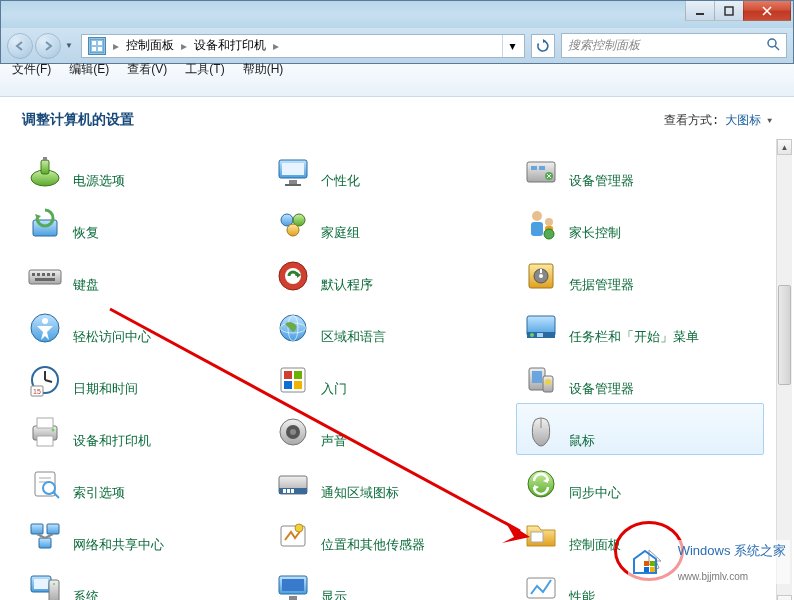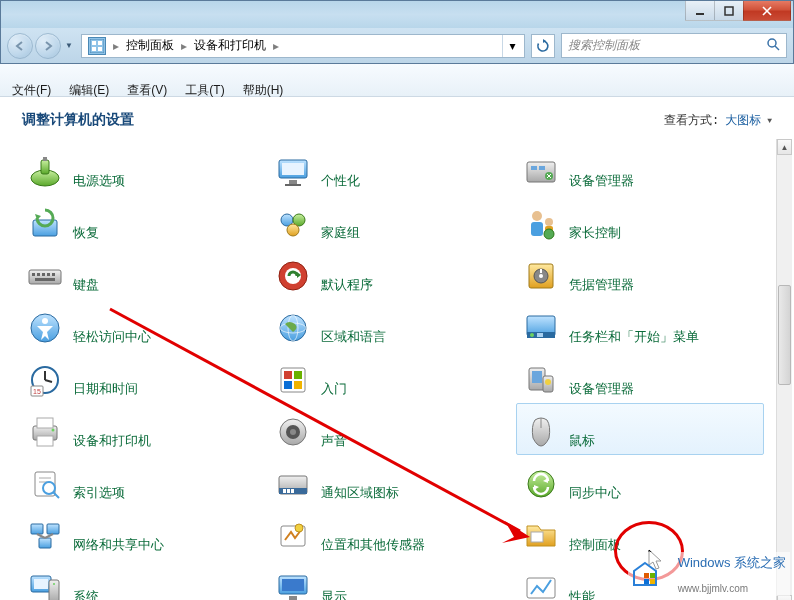--- a/index.html
+++ b/index.html
@@ -20,21 +20,21 @@
   .addressbar { flex: 1; height: 24px; background: #fff; border: 1px solid #9db7cc; display: flex; align-items: center; padding: 0 2px; }
   .addr-icon { width: 18px; height: 18px; margin: 0 4px; background: #8fc3e8; border: 1px solid #4a88b5; display: flex; align-items: center; justify-content: center; font-size: 9px; color: #1a5a8a; }
   .crumb { display: flex; align-items: center; height: 100%; padding: 0 4px; color: #000; }
   .crumb-sep { opacity: .5; padding: 0 3px; }
   .addr-dd { width: 20px; height: 22px; border-left: 1px solid #c8d8e6; display: flex; align-items: center; justify-content: center; margin-left: auto; }
   .refresh-box { width: 24px; height: 24px; background: #fff; border: 1px solid #9db7cc; display: flex; align-items: center; justify-content: center; color: #2a6aa0; }
   .searchbox { width: 226px; height: 25px; background: #fff; border: 1px solid #9db7cc; display: flex; align-items: center; padding: 0 6px; color: #888; font-style: italic; }
   .searchbox .mag { margin-left: auto; color: #3a72a8; font-style: normal; }
 
   
-  .menubar { height: 24px; background: linear-gradient(to bottom, #f7fbff, #e8f1f8); border-bottom: 1px solid #cdd9e4; display: flex; align-items: flex-start; padding: 16px 4px; gap: 2px; }
+  .menubar { height: 24px; background: linear-gradient(to bottom, #f7fbff, #e8f1f8); border-bottom: 1px solid #cdd9e4; display: flex; align-items: flex-end; padding: 16px 4px; gap: 2px; }
   .menuitem { padding: 2px 8px; color: #1a1a1a; }
 
   
   .content-hdr { display: flex; align-items: center; justify-content: space-between; padding: 14px 22px 10px 22px; }
   .content-hdr h1 { font-size: 14px; font-weight: bold; color: #1a4a7a; }
   .viewby { font-size: 12px; color: #333; display: flex; align-items: center; gap: 6px; font-family: Liberation Mono, monospace; }
   .viewby .link { color: #1a5ea0; }
   .viewby .dd { font-size: 8px; color: #555; }
 
   
@@ -52,21 +52,21 @@
   .sb-track { flex: 1; position: relative; }
   .sb-thumb { position: absolute; left: 1px; right: 1px; top: 130px; height: 100px; background: linear-gradient(to right, #e9e9e9, #d4d4d4); border: 1px solid #b8b8b8; border-radius: 2px; }
 
   
   .overlay { position: absolute; inset: 0; pointer-events: none; }
   .arrow-svg { position: absolute; left: 100px; top: 160px; width: 450px; height: 260px; }
   .circle-ann { position: absolute; left: 614px; top: 382px; width: 70px; height: 60px; border: 3px solid #e10000; border-radius: 50%; }
   .cursor-ann { position: absolute; left: 648px; top: 410px; width: 16px; height: 22px; }
 
   
-  .watermark { position: absolute; right: 4px; bottom: 4px; display: flex; align-items: center; gap: 20px; font-size: 13px; color: #2a6db3; background: rgba(255,255,255,0.6); padding: 2px 4px; }
+  .watermark { position: absolute; right: 4px; bottom: 16px; display: flex; align-items: center; gap: 20px; font-size: 13px; color: #2a6db3; background: rgba(255,255,255,0.6); padding: 2px 4px; }
   .watermark small { display: block; font-size: 10px; color: #7a7a7a; margin-top: 11px; }
   .wm-logo { width: 26px; height: 26px; }
 </style>
 </head>
 <body>
 
 <div class="titlebar">
   <div class="controls">
     <div class="btn">
         <svg width="10" height="10">

